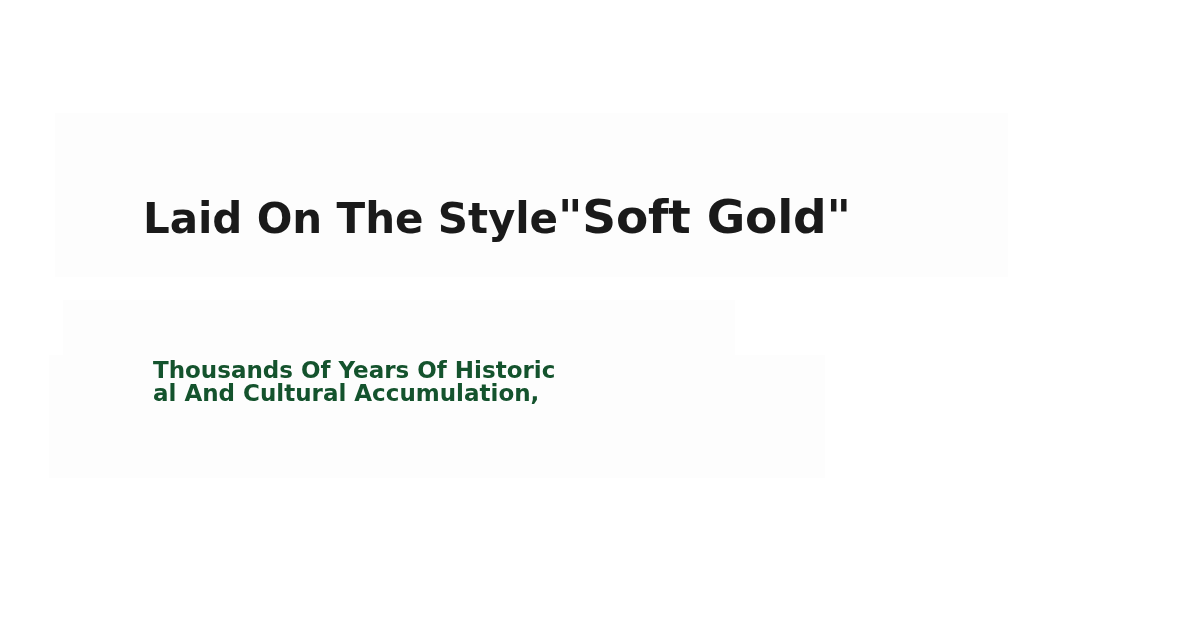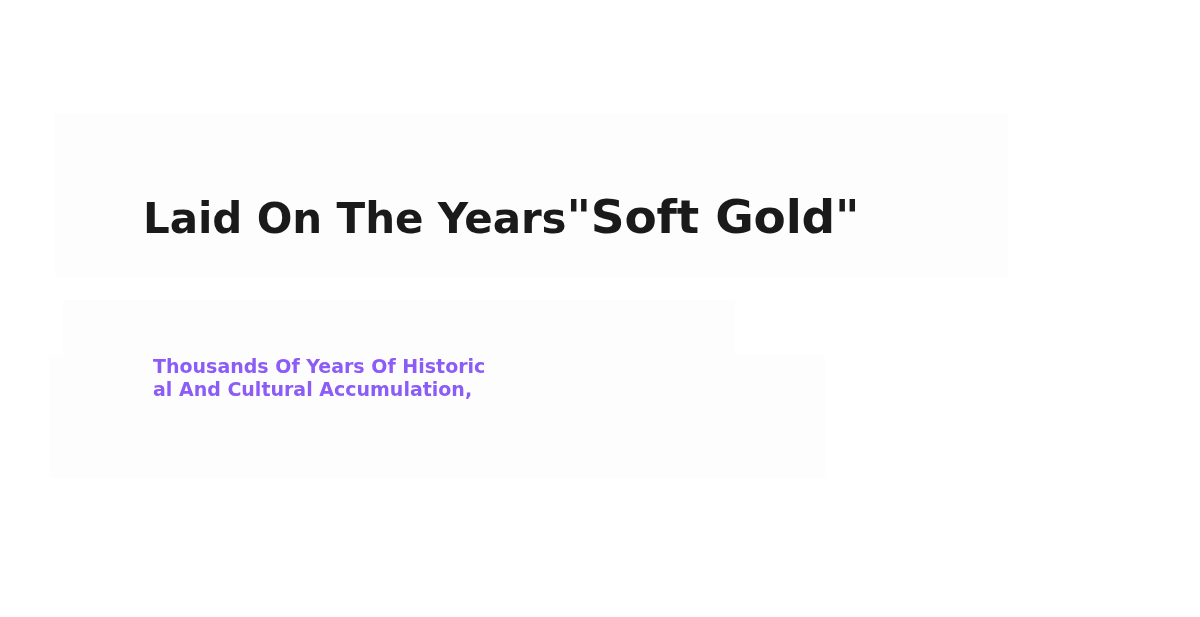--- a/index.html
+++ b/index.html
@@ -67,23 +67,23 @@
     font-size: 47px;
     font-weight: 700;
     letter-spacing: -0.2px;
   }
 
   
   .body-block {
     position: absolute;
     left: 153px;
     font-weight: 700;
-    font-size: 19px;
+    font-size: 23px;
     line-height: 23px;
-    color: #8b5cf6;
+    color: #14532d;
     white-space: pre-line;
   }
   .body-block-1 {
     top: 336px;
     width: 430px;
   }
   .body-block-2 {
     top: 414px;
     width: 720px;
     white-space: nowrap;
@@ -93,19 +93,19 @@
 <body>
 
 <div class="canvas">
 
   <div class="panel panel-heading"></div>
 
   <div class="panel panel-body-upper"></div>
 
   <div class="panel panel-body-lower"></div>
 
-  <h1 class="heading"><span class="heading-main">Laid On The Years</span><span class="heading-quoted">"Soft Gold"</span></h1>
+  <h1 class="heading"><span class="heading-main">Laid On The Style</span><span class="heading-quoted">"Soft Gold"</span></h1>
 
   <p class="body-block body-block-1">Thousands Of Years Of Historic
 al And Cultural Accumulation,</p>
 
 
 </div>
 
 </body></html>

